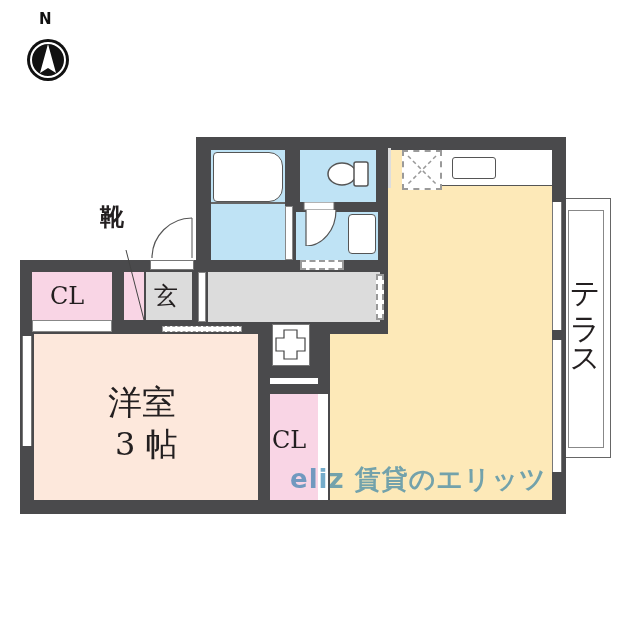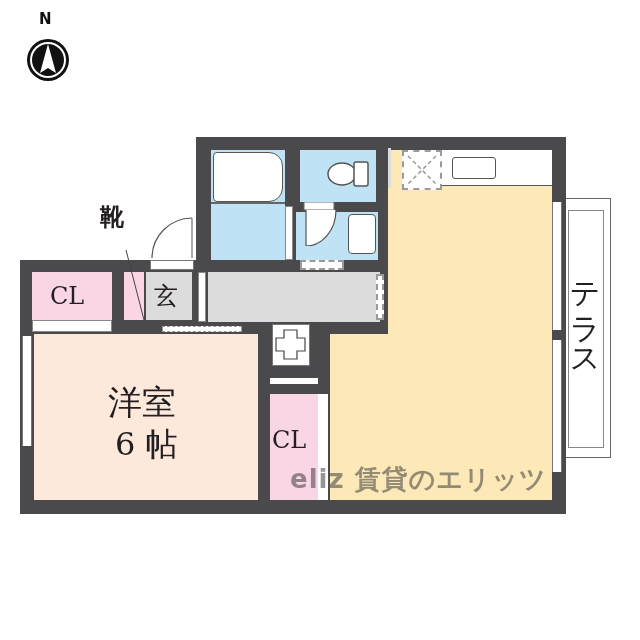--- a/index.html
+++ b/index.html
@@ -4,21 +4,21 @@
 <style>
   html, body { margin:0; padding:0; background:#ffffff; }
   body { width:640px; height:640px; position:relative; overflow:hidden; font-family:"DejaVu Serif", serif; }
   .abs { position:absolute; box-sizing:border-box; }
   .wall { position:absolute; background:#4a4a4c; }
   .room { position:absolute; }
   .lbl { position:absolute; color:#231f20; font-family:"DejaVu Serif", serif; white-space:nowrap; line-height:1; }
   .compass-n { position:absolute; left:39px; top:10px; font-family:"DejaVu Sans", sans-serif; font-weight:bold; font-size:15px; color:#111; }
   .dash { position:absolute; border:2px dashed #9a9a9a; background:#fff; box-sizing:border-box; }
   .fixture { position:absolute; border:1.5px solid #555; background:#fff; box-sizing:border-box; }
-  .watermark { position:absolute; left:290px; top:462px; font-family:"DejaVu Sans", sans-serif; font-weight:bold; font-size:26px; color:#404040; opacity:0.55; white-space:nowrap; letter-spacing:1px; }
+  .watermark { position:absolute; left:290px; top:462px; font-family:"DejaVu Sans", sans-serif; font-weight:bold; font-size:26px; color:#0369a1; opacity:0.55; white-space:nowrap; letter-spacing:1px; }
   .vtext { writing-mode: vertical-rl; text-orientation: upright; }
 </style>
 </head>
 <body>
 
 <div class="compass-n">N</div>
 <div class="abs" style="left:25px;top:37px;width:46px;height:46px;">
   <svg width="46" height="46" viewBox="0 0 46 46">
     <circle cx="23" cy="23" r="21" fill="#111"></circle>
     <circle cx="23" cy="23" r="17" fill="none" stroke="#fff" stroke-width="2"></circle>
@@ -101,21 +101,21 @@
   <div class="abs" style="left:272px;top:324px;width:38px;height:42px;background:#fff;border:1.5px solid #777;">
     <svg width="35" height="39" viewBox="0 0 35 39">
         <path d="M11 5 h13 v8 h8 v13 h-8 v8 h-13 v-8 h-8 v-13 h8z" fill="#fff" stroke="#444" stroke-width="1.2"></path>
       </svg>
   </div>
   <div class="abs" style="left:270px;top:378px;width:48px;height:6px;background:#fff;"></div>
 
   <div class="room" style="left:34px;top:334px;width:224px;height:166px;background:#fde8dc;"></div>
   <div class="abs" style="left:22px;top:336px;width:10px;height:110px;background:#fff;border-left:1px solid #777;border-right:1px solid #777;"></div>
   <div class="lbl" style="left:108px;top:385px;font-size:34px;">洋室</div>
-  <div class="lbl" style="left:115px;top:428px;font-size:32px;">6 帖</div>
+  <div class="lbl" style="left:115px;top:428px;font-size:32px;">3 帖</div>
 
   <div class="room" style="left:270px;top:394px;width:48px;height:106px;background:#f9d5e5;"></div>
   <div class="abs" style="left:318px;top:394px;width:10px;height:106px;background:#fff;"></div>
   <div class="lbl" style="left:272px;top:428px;font-size:24px;">CL</div>
 
   <div class="room" style="left:330px;top:334px;width:222px;height:166px;background:#fde9b8;"></div>
   <div class="room" style="left:388px;top:262px;width:164px;height:74px;background:#fde9b8;"></div>
   <div class="abs" style="left:552px;top:202px;width:10px;height:270px;background:#fff;border-left:1px solid #777;border-right:1px solid #777;"></div>
   <div class="wall" style="left:552px;top:330px;width:10px;height:10px;"></div>
 

